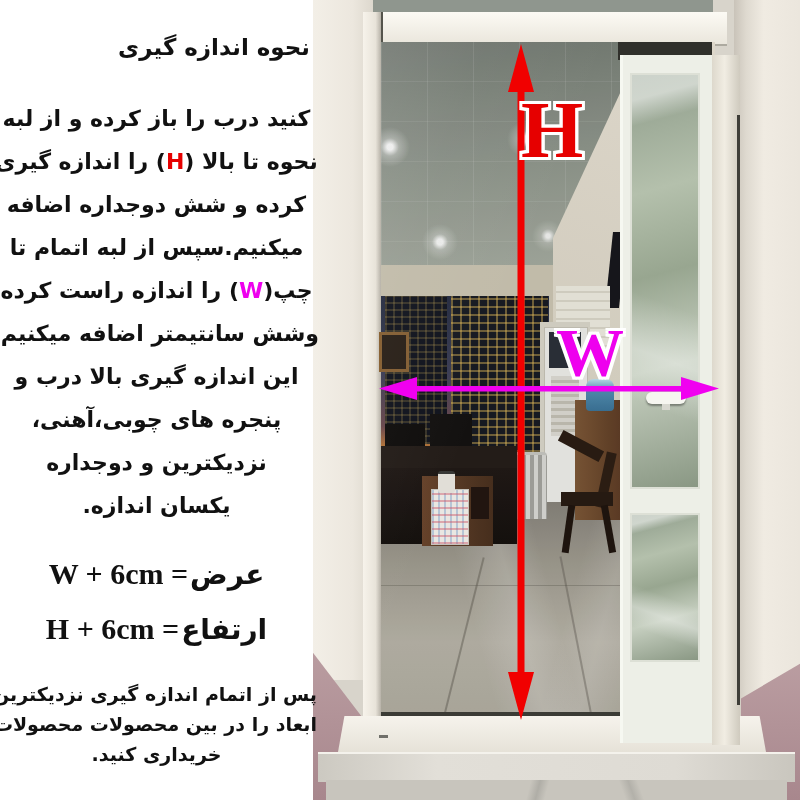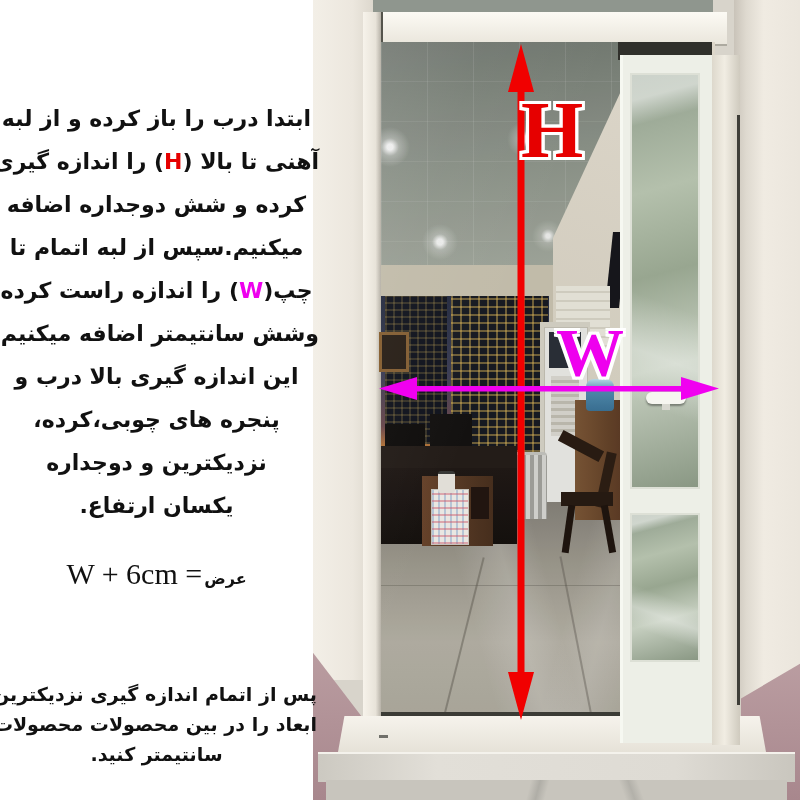--- a/index.html
+++ b/index.html
@@ -9,22 +9,22 @@
 
   
   #text-panel{left:0;top:0;width:313px;height:800px;background:var(--panel-bg,#fff);z-index:3;}
   #title{top:34px;left:0;right:3px;text-align:right;direction:rtl;
          font-size:23px;font-weight:bold;color:var(--ink,#111);white-space:nowrap;}
   #paragraph{top:97px;left:-6px;right:-6px;text-align:center;direction:rtl;
              font-size:22px;font-weight:bold;color:var(--ink,#111);}
   #paragraph .tline{line-height:43px;white-space:nowrap;}
   #formulas{top:549px;left:0;right:0;text-align:center;direction:ltr;color:var(--ink,#111);}
   .formula{line-height:50px;white-space:nowrap;}
-  .formula .latin{font-family:"Liberation Serif","DejaVu Serif",serif;font-size:30px;font-weight:normal;}
-  .formula .flabel{font-size:16px;font-weight:bold;margin-left:2px;}
+  .formula .latin{font-family:"Liberation Serif","DejaVu Serif",serif;font-size:30px;font-weight:bold;}
+  .formula .flabel{font-size:28px;font-weight:bold;margin-left:2px;}
   #note{top:679px;left:-4px;right:-4px;text-align:center;direction:rtl;
         font-size:19px;font-weight:bold;color:var(--ink,#111);}
   #note .tline{line-height:30px;white-space:nowrap;}
 
   
   #photo{left:313px;top:0;width:487px;height:800px;background:#d8d4cb;overflow:hidden;z-index:1;}
 
   .left-wall{left:0;top:0;width:66px;height:680px;
      background:linear-gradient(90deg,#f3efe7 0%,#ece7de 60%,#ddd8ce 90%,#c6c1b7 100%);}
   .left-pink{left:0;top:640px;width:66px;height:160px;
@@ -151,44 +151,48 @@
   .big-letter{z-index:6;font-family:"Liberation Serif","DejaVu Serif",serif;font-weight:bold;line-height:1;
      text-shadow:-3px -3px 0 #fff,3px -3px 0 #fff,-3px 3px 0 #fff,3px 3px 0 #fff,
                  -3px 0 0 #fff,3px 0 0 #fff,0 -3px 0 #fff,0 3px 0 #fff;}
   #h-letter{left:208px;top:90px;font-size:80px;color:var(--h-red,#e60000);}
   #w-letter{left:243px;top:318px;font-size:68px;color:var(--w-magenta,#ee00ee);}
 </style>
 </head>
 <body>
 
 <div class="abs" id="text-panel">
+  <div class="abs" id="title">نحوه اندازه گیری</div>
 
   <div class="abs" id="paragraph">
-      <div class="tline"><span>ابتدا درب را باز کرده و از لبه</span></div>
-      <div class="tline"><span>آهنی تا بالا (</span><span style="color: rgb(230, 0, 0);">H</span><span>) را اندازه گیری</span></div>
+      <div class="tline"><span>کنید درب را باز کرده و از لبه</span></div>
+      <div class="tline"><span>نحوه تا بالا (</span><span style="color: rgb(230, 0, 0);">H</span><span>) را اندازه گیری</span></div>
       <div class="tline"><span>کرده و شش دوجداره اضافه</span></div>
       <div class="tline"><span>میکنیم.سپس از لبه اتمام تا</span></div>
       <div class="tline"><span>چپ(</span><span style="color: rgb(238, 0, 238);">W</span><span>) را اندازه راست کرده</span></div>
       <div class="tline"><span>وشش سانتیمتر اضافه میکنیم.</span></div>
       <div class="tline"><span>این اندازه گیری بالا درب و</span></div>
-      <div class="tline"><span>پنجره های چوبی،کرده،</span></div>
+      <div class="tline"><span>پنجره های چوبی،آهنی،</span></div>
       <div class="tline"><span>نزدیکترین و دوجداره</span></div>
-      <div class="tline"><span>یکسان ارتفاع.</span></div>
+      <div class="tline"><span>یکسان اندازه.</span></div>
     </div>
 
   <div class="abs" id="formulas">
     <div class="formula">
       <span class="latin">W + 6cm =</span><span class="flabel">عرض</span>
     </div>
+    <div class="formula">
+      <span class="latin">H + 6cm =</span><span class="flabel">ارتفاع</span>
+    </div>
   </div>
 
   <div class="abs" id="note">
       <div class="tline"><span>پس از اتمام اندازه گیری نزدیکترین</span></div>
       <div class="tline"><span>ابعاد را در بین محصولات محصولات و</span></div>
-      <div class="tline"><span>سانتیمتر کنید.</span></div>
+      <div class="tline"><span>خریداری کنید.</span></div>
     </div>
 </div>
 
 <div class="abs" id="photo">
 
   <div class="abs left-wall"></div>
   <div class="abs right-wall"></div>
   <div class="abs left-pink"></div>
   <div class="abs right-pink"></div>
 

